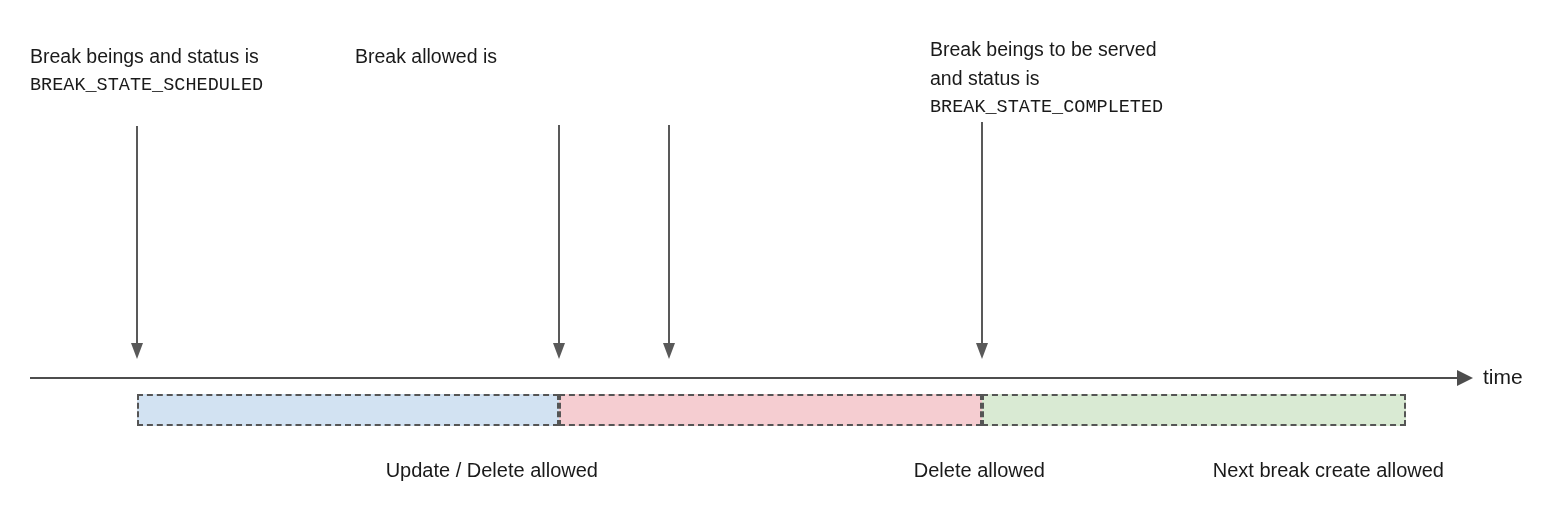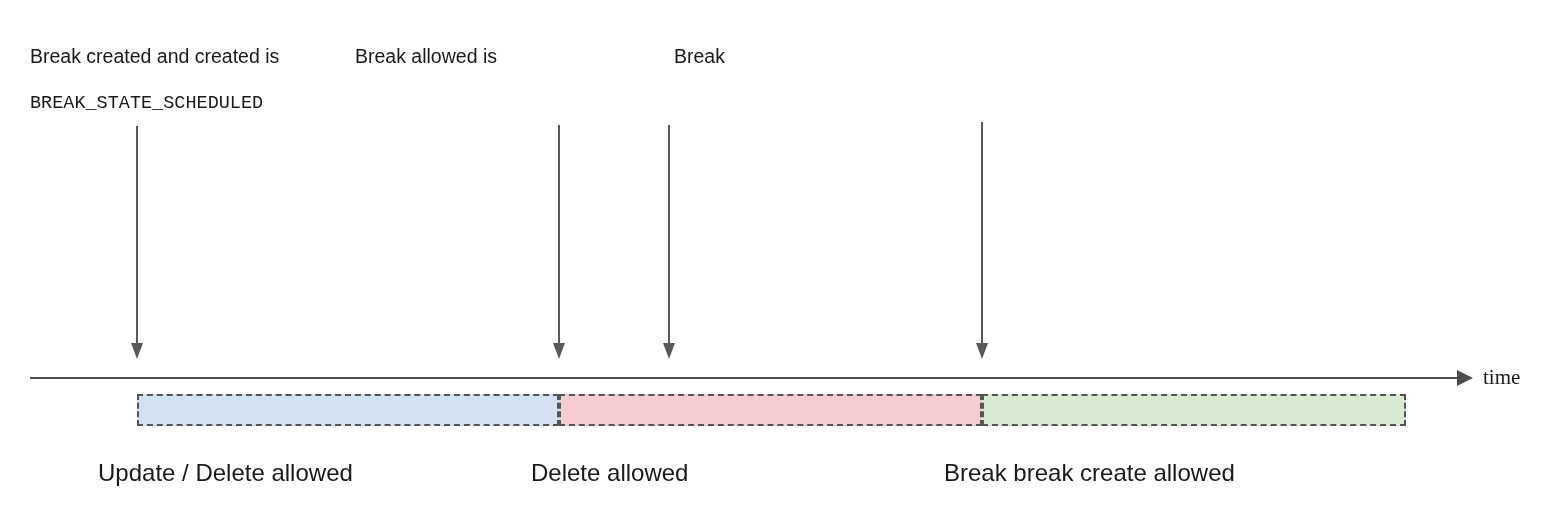--- a/index.html
+++ b/index.html
@@ -29,21 +29,20 @@
     display: block;
     font-size: 19.5px;
     line-height: 29px;
     font-family: "Liberation Sans", sans-serif;
     color: #1a1a1a;
   }
   .label-line.mono {
     font-family: "Liberation Mono", monospace;
     font-size: 18.5px;
     letter-spacing: 0px;
-    margin-top: 18px;
   }
 
   
   .event-arrow {
     position: absolute;
     width: 13px;
   }
   .event-arrow .stem {
     position: absolute;
     left: 5px;
@@ -88,55 +87,59 @@
     border-top: 8px solid transparent;
     border-bottom: 8px solid transparent;
     border-left: 16px solid #4d4d4d;
   }
   #time-axis-label {
     position: absolute;
     left: 1483px;
     top: 365px;
     font-size: 21px;
     color: #1a1a1a;
-    font-family: Liberation Serif, serif;
+    font-family: Liberation Sans, sans-serif;
   }
 
   
   .phase-bar {
     position: absolute;
     top: 394px;
     height: 32px;
     border: 2px dashed #555555;
     box-sizing: border-box;
   }
   .phase-caption {
     position: absolute;
     top: 459px;
-    font-size: 24px;
+    font-size: 20px;
     color: #1a1a1a;
-    text-align: left;
+    text-align: right;
     white-space: nowrap;
     font-family: "Liberation Sans", sans-serif;
   }
 </style>
 </head>
 <body>
 
 <div id="canvas">
 
   <div class="event-label" id="label-0" style="left: 30px; top: 42px;">
-      <span class="label-line">Break created and created is</span>
+      <span class="label-line">Break beings and status is</span>
       <span class="label-line mono">BREAK_STATE_SCHEDULED</span>
     </div>
   <div class="event-label" id="label-1" style="left: 355px; top: 42px;">
       <span class="label-line">Break allowed is</span>
     </div>
   <div class="event-label" id="label-2" style="left: 674px; top: 42px;">
-      <span class="label-line">Break</span>
+    </div>
+  <div class="event-label" id="label-3" style="left: 930px; top: 35px;">
+      <span class="label-line">Break beings to be served</span>
+      <span class="label-line">and status is</span>
+      <span class="label-line mono">BREAK_STATE_COMPLETED</span>
     </div>
 
   <div class="event-arrow" id="arrow-0" style="left: 131px; top: 126px; height: 233px;">
     <div class="stem"></div>
     <div class="head"></div>
   </div>
   <div class="event-arrow" id="arrow-1" style="left: 553px; top: 125px; height: 234px;">
     <div class="stem"></div>
     <div class="head"></div>
   </div>
@@ -153,16 +156,16 @@
     <div class="axis-line"></div>
     <div class="axis-head"></div>
   </div>
   <div id="time-axis-label">time</div>
 
   <div class="phase-bar" id="bar-0" style="left: 137px; width: 422px; background: rgb(210, 226, 242);"></div>
   <div class="phase-bar" id="bar-1" style="left: 559px; width: 423px; background: rgb(245, 205, 209);"></div>
   <div class="phase-bar" id="bar-2" style="left: 982px; width: 424px; background: rgb(217, 234, 211);"></div>
 
   <div class="phase-caption" id="cap-0" style="left: 98px; width: 500px;">Update / Delete allowed</div>
-  <div class="phase-caption" id="cap-1" style="left: 531px; width: 500px;">Delete allowed</div>
-  <div class="phase-caption" id="cap-2" style="left: 944px; width: 500px;">Break break create allowed</div>
+  <div class="phase-caption" id="cap-1" style="left: 545px; width: 500px;">Delete allowed</div>
+  <div class="phase-caption" id="cap-2" style="left: 944px; width: 500px;">Next break create allowed</div>
 
 </div>
 
 </body></html>

